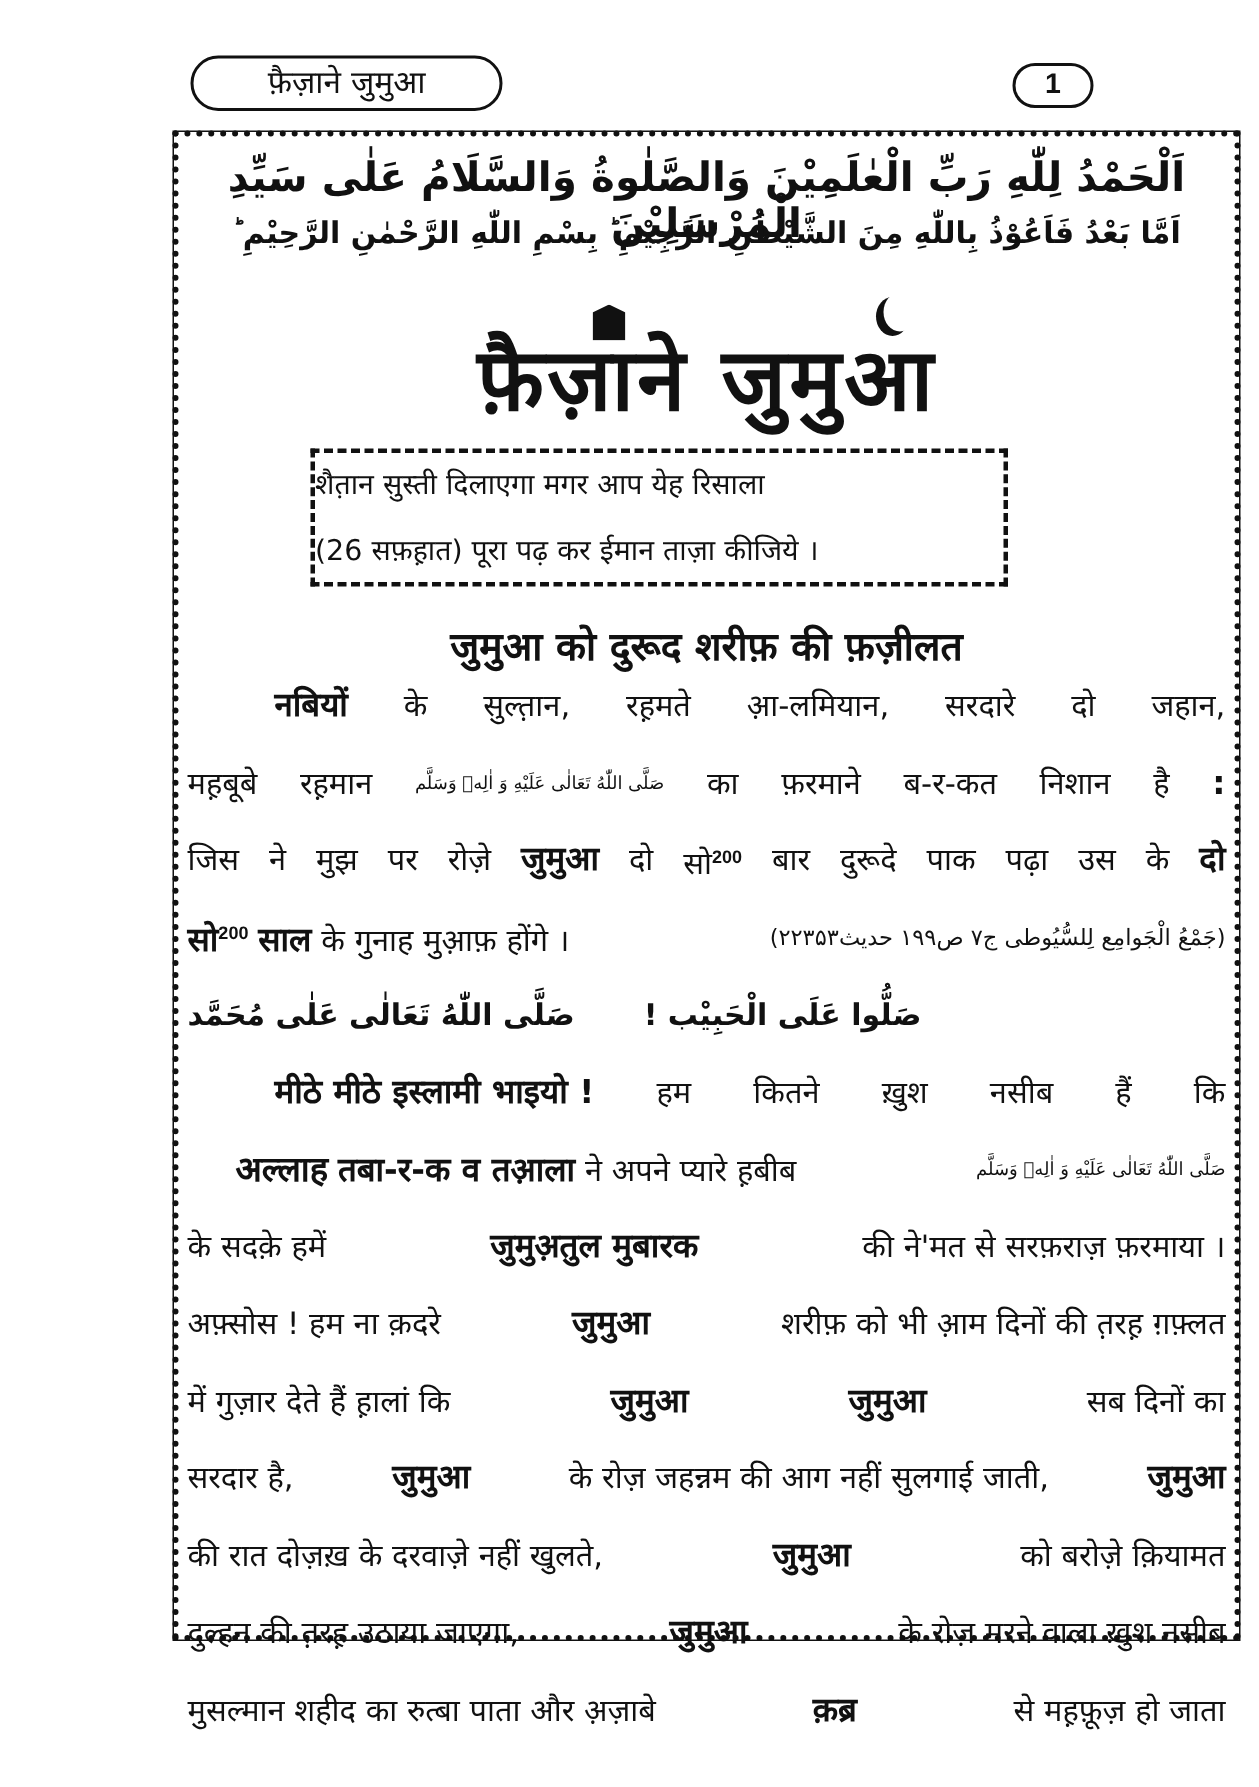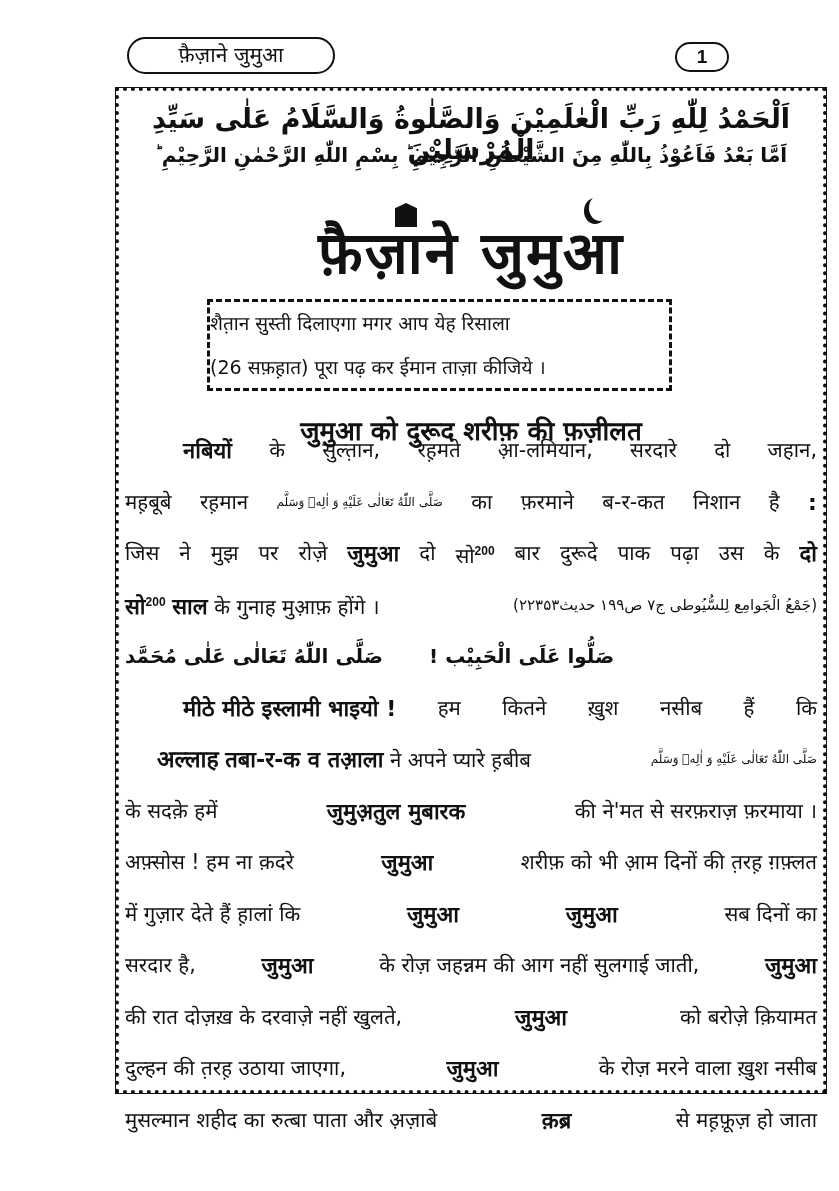--- a/index.html
+++ b/index.html
@@ -55,21 +55,21 @@
     display:flex; flex-direction:column; justify-content:center;
     font-size:19px; line-height:44px;
   }
 
   .section-heading {
     position:absolute; left:0; right:0; top:308px; text-align:center;
     font-size:26px; font-weight:bold;margin-top:13px;
   }
 
   .body-text {
-    position:absolute; left:6px; right:6px; top:334px;
+    position:absolute; left:6px; right:6px; top:354px;
     font-size:20.5px;
   }
   .line {
     height:51.5px; line-height:51.5px; white-space:nowrap;
     display:flex; justify-content:space-between; align-items:center;
   }
   .line.indent { padding-left:58px; }
   .line.center { justify-content:flex-start; gap:46px; }
   .b { font-weight:bold; font-size:22px; }
   .ar-small { font-size:12px; direction:rtl; font-family:"DejaVu Sans", sans-serif; }

